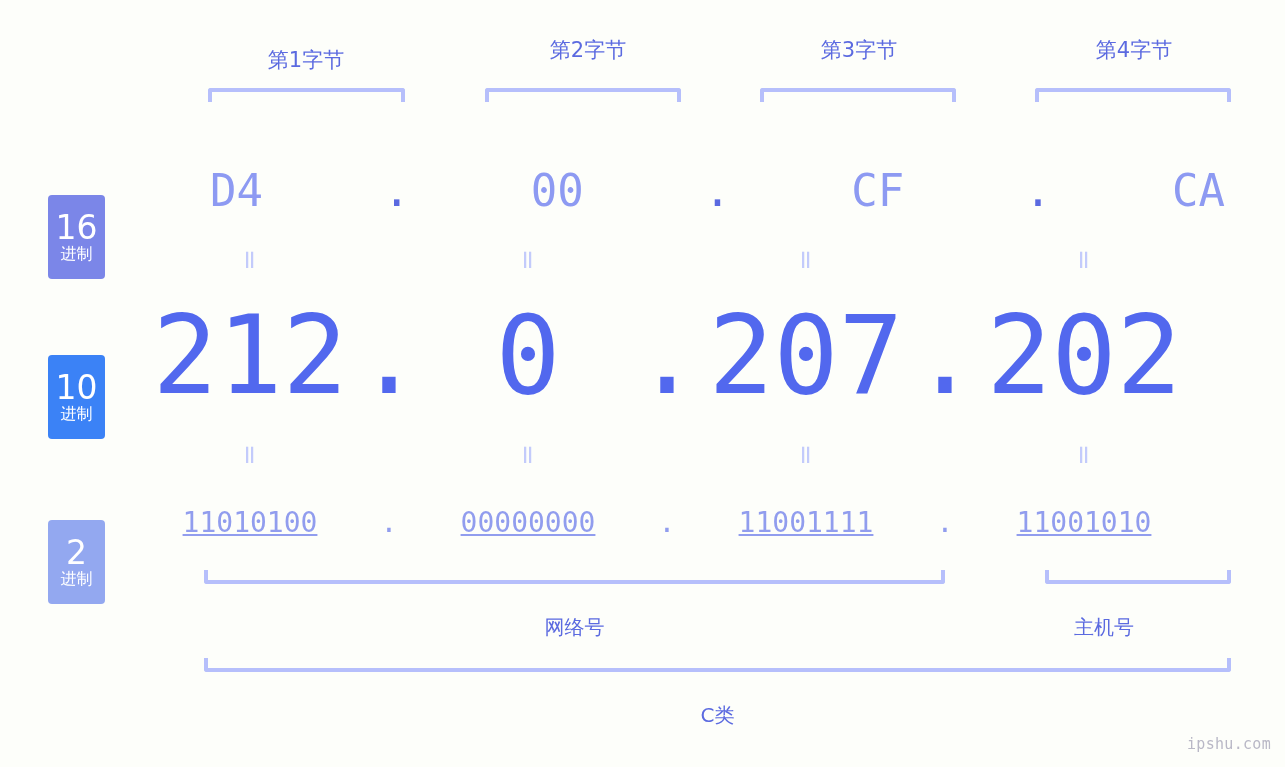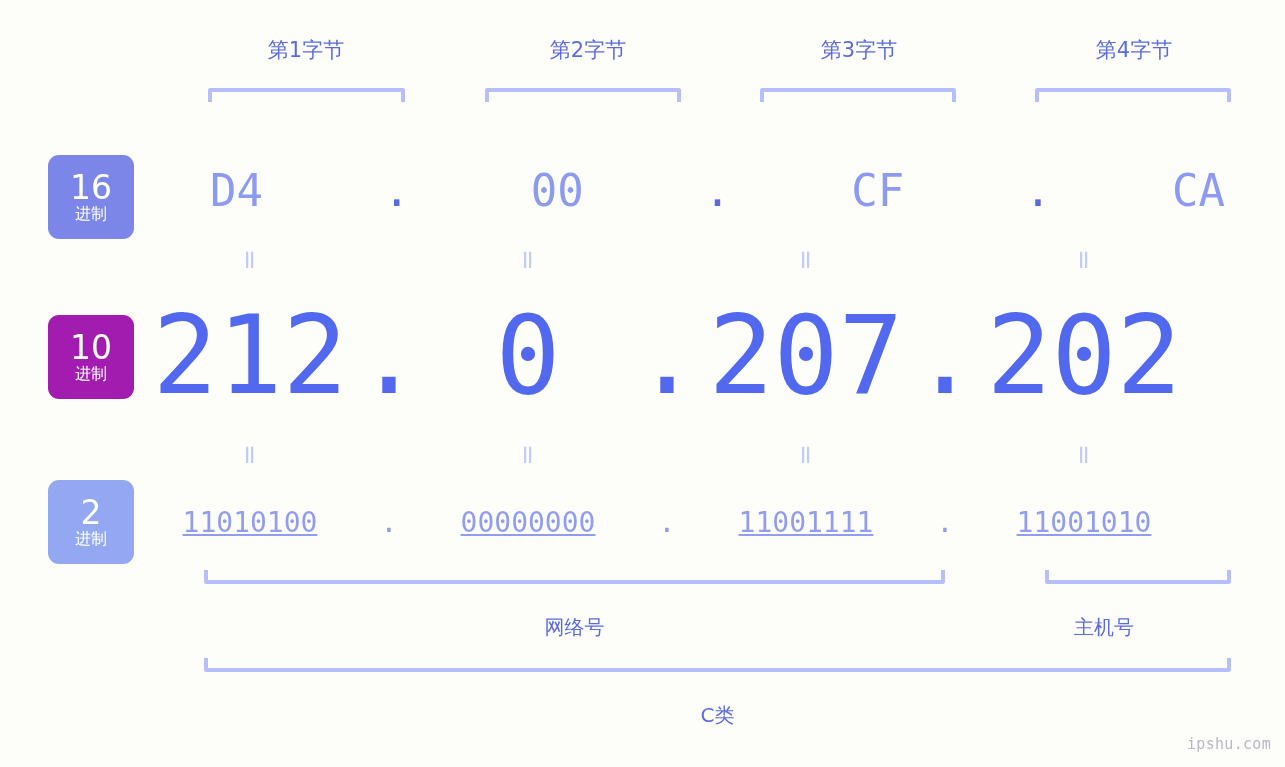--- a/index.html
+++ b/index.html
@@ -40,44 +40,45 @@
     border: 4px solid #b6bffb;
     border-bottom: none;
     box-sizing: border-box;
     border-radius: 3px 3px 0 0;
   }
 
   
   .badge {
     position: absolute;
     left: 48px;
-    width: 86px;
+    width: 57px;
     height: 84px;
-    border-radius: 11px;
+    border-radius: 4px;
     display: flex;
     flex-direction: column;
     align-items: center;
     justify-content: center;
     color: #ffffff;
     line-height: 1;
     box-sizing: border-box;
+    margin-top: 40px;
   }
   .badge .num {
     font-size: 33px;
     font-family: "DejaVu Sans", sans-serif;
     font-weight: 400;
     margin-bottom: 3px;
   }
   .badge .unit {
     font-size: 16px;
     font-family: Liberation Mono, monospace;
     font-weight: 400;
   }
   #badge-hex  { top: 155px; background: #7b86e8; }
-  #badge-dec  { top: 315px; background: #a21caf; }
+  #badge-dec  { top: 315px; background: #3b82f6; }
   #badge-bin  { top: 480px; background: #93a8f0; }
 
   
   .row {
     position: absolute;
     left: 150px;
     width: 1135px;
     display: flex;
     align-items: center;
   }
@@ -158,21 +159,21 @@
     color: #b9b8c6;
     font-family: "DejaVu Sans Mono", monospace;
     letter-spacing: 0.3px;
   }
 </style>
 </head>
 <body>
 
 <div class="canvas">
 
-  <div class="byte-label" style="left:206px;">第1字节</div>
+  <div class="byte-label" style="left:206px;margin-top:10px;">第1字节</div>
   <div class="byte-label" style="left:488px;">第2字节</div>
   <div class="byte-label" style="left:759px;">第3字节</div>
   <div class="byte-label" style="left:1034px;">第4字节</div>
 
   <div class="bracket-top" style="left:208px;  width:197px;"></div>
   <div class="bracket-top" style="left:485px;  width:196px;"></div>
   <div class="bracket-top" style="left:760px;  width:196px;"></div>
   <div class="bracket-top" style="left:1035px; width:196px;"></div>
 
   <div class="badge" id="badge-hex">

